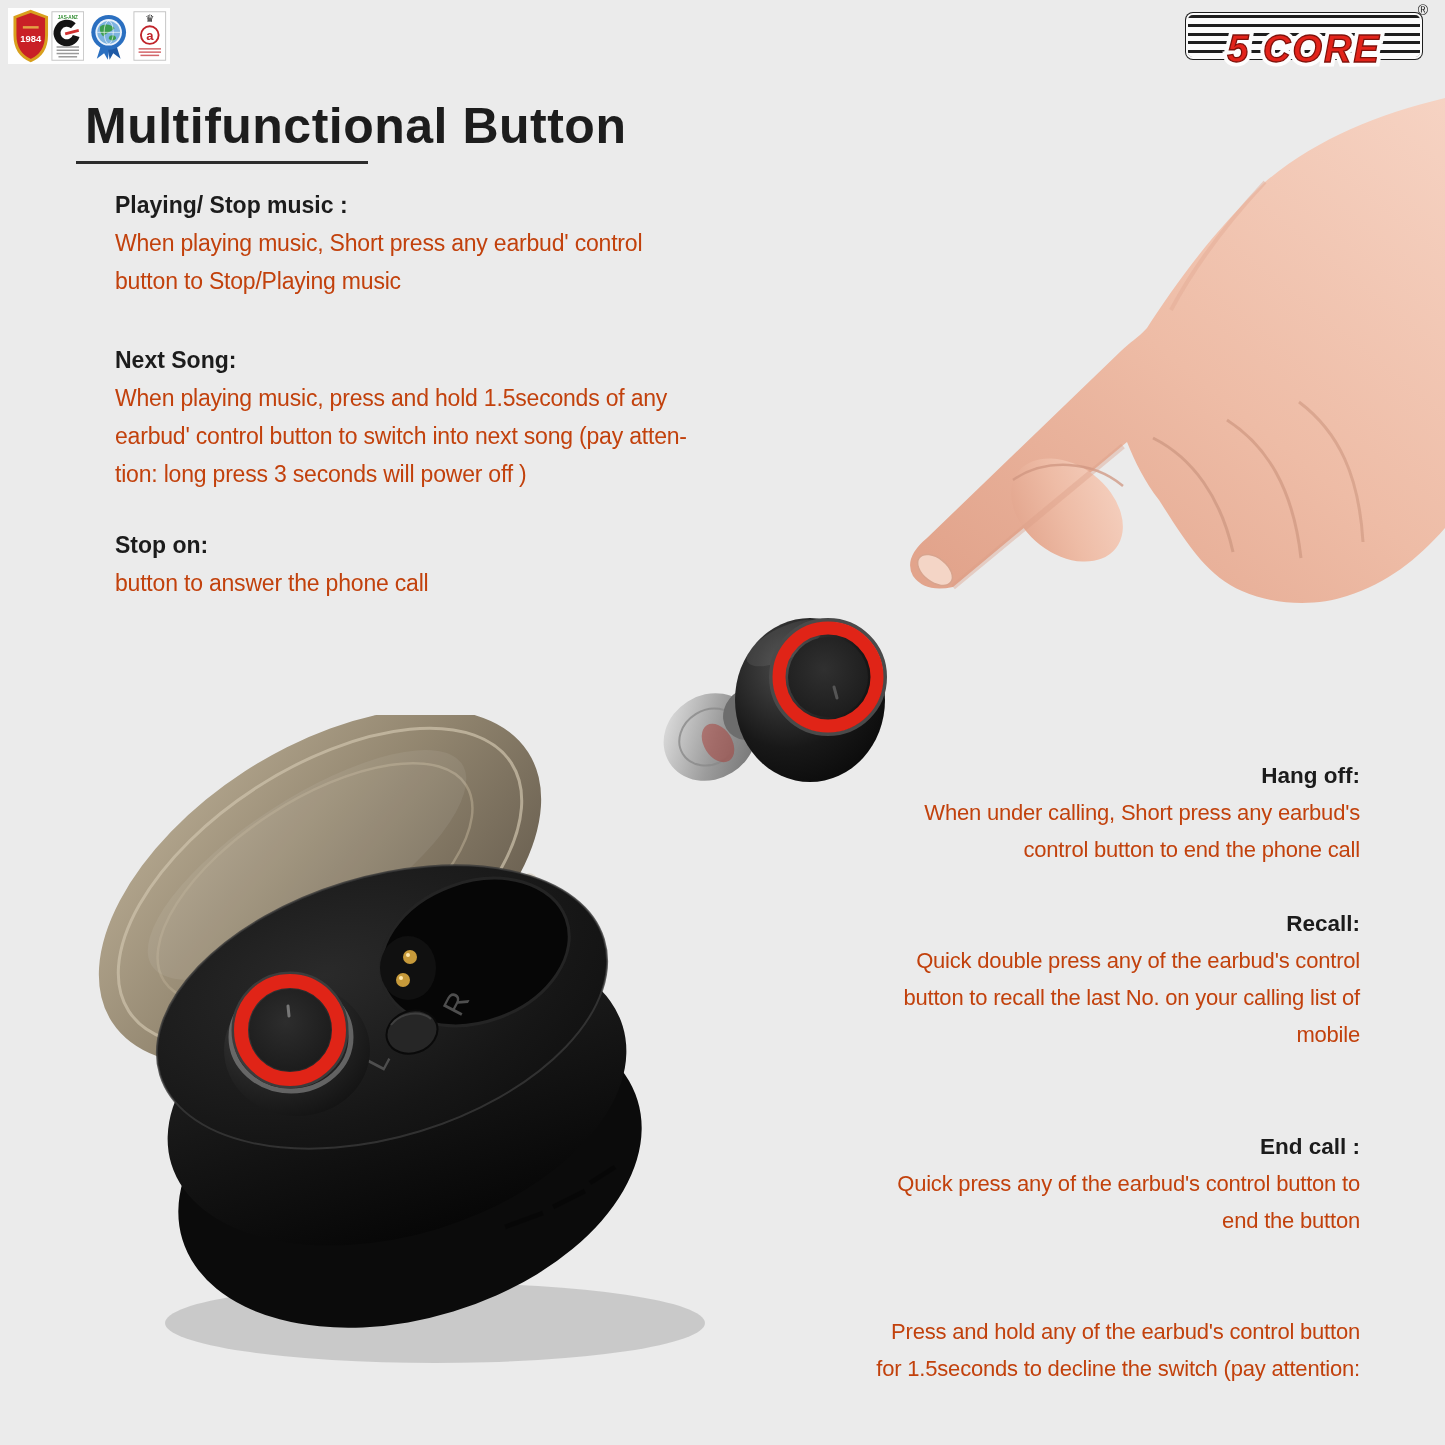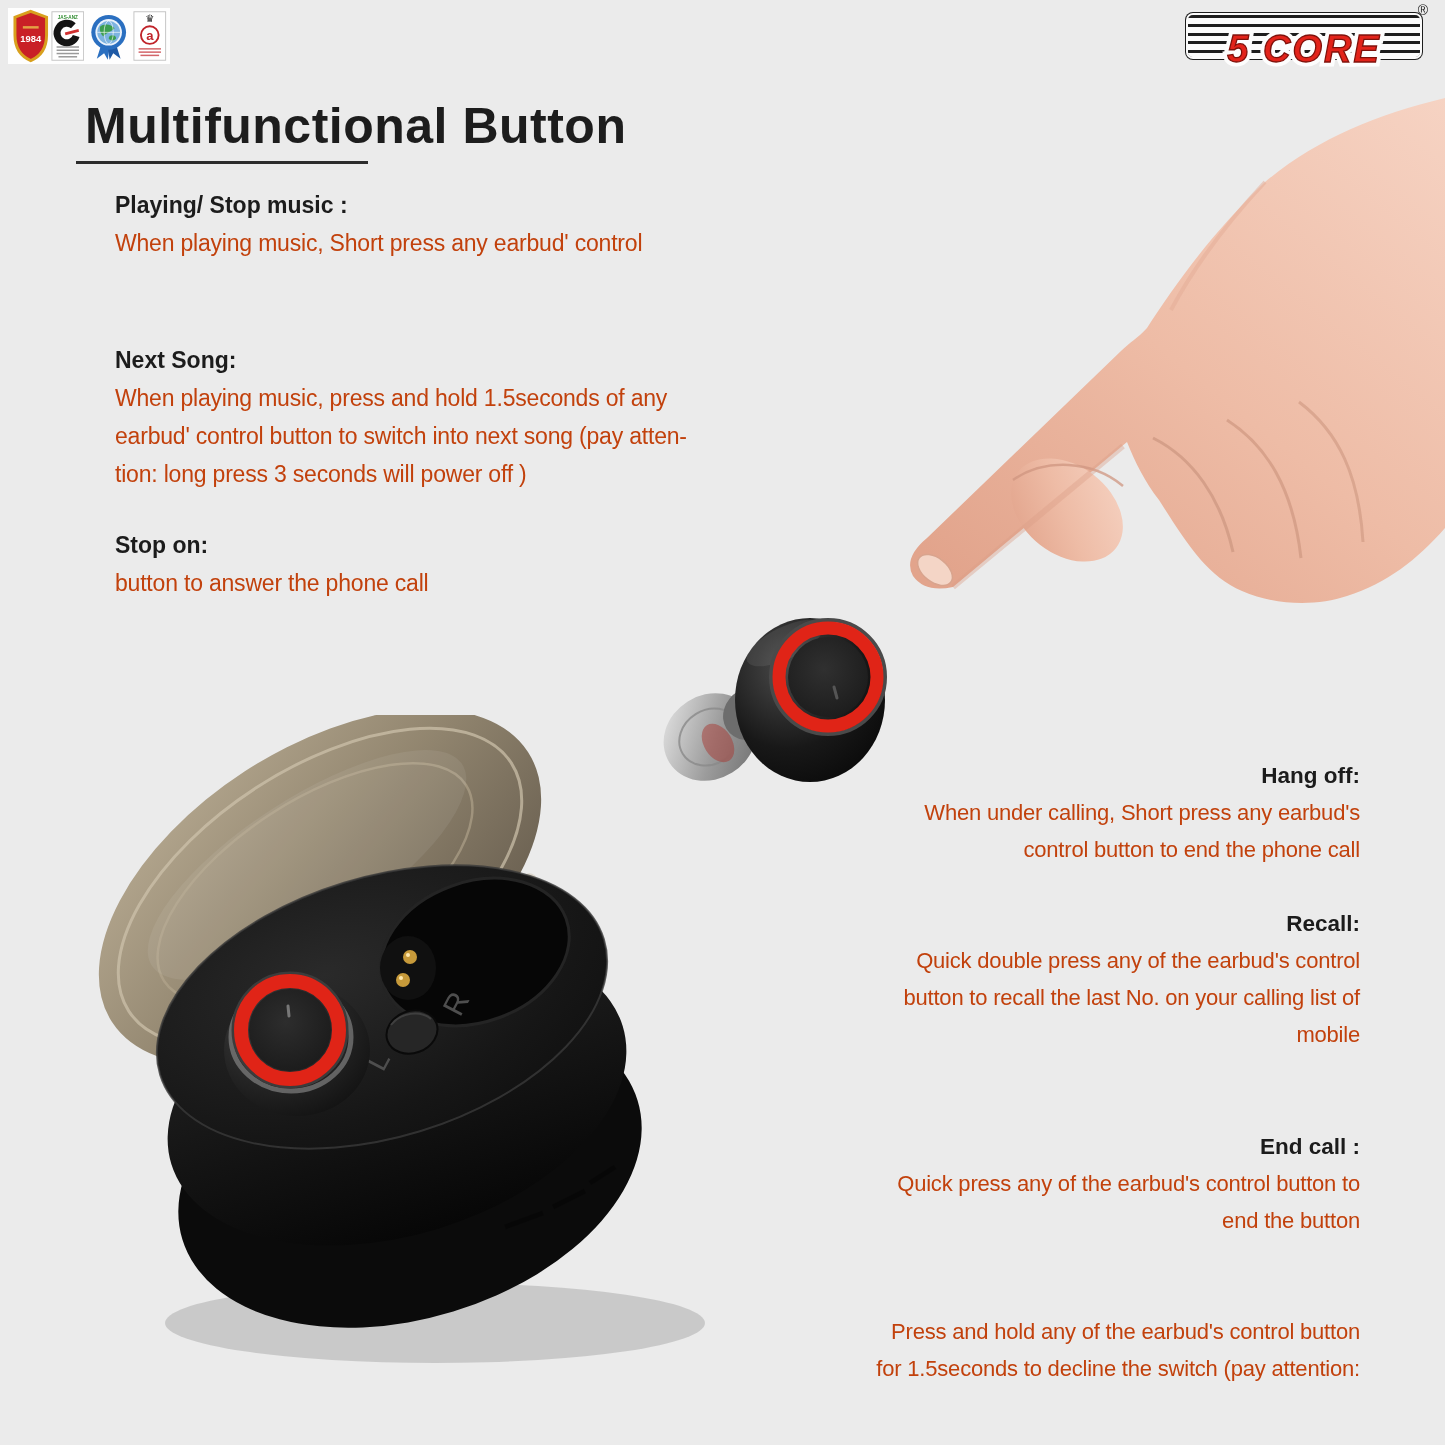--- a/index.html
+++ b/index.html
@@ -84,20 +84,21 @@
     <span class="brand-word fill">5 CORE</span>
     <span class="brand-reg">®</span>
   </div>
 
   <h1 class="page-title">Multifunctional Button</h1>
   <div class="title-underline"></div>
 
   <section class="txt" style="top:186px">
     <h3>Playing/ Stop music :</h3>
     <p>When playing music, Short press any earbud' control</p>
+    <p>button to Stop/Playing music</p>
   </section>
   <section class="txt" style="top:341px">
     <h3>Next Song:</h3>
     <p>When playing music, press and hold 1.5seconds of any</p>
     <p>earbud' control button to switch into next song (pay atten-</p>
     <p>tion: long press 3 seconds will power off )</p>
   </section>
   <section class="txt" style="top:526px">
     <h3>Stop on:</h3>
     <p>button to answer the phone call</p>

